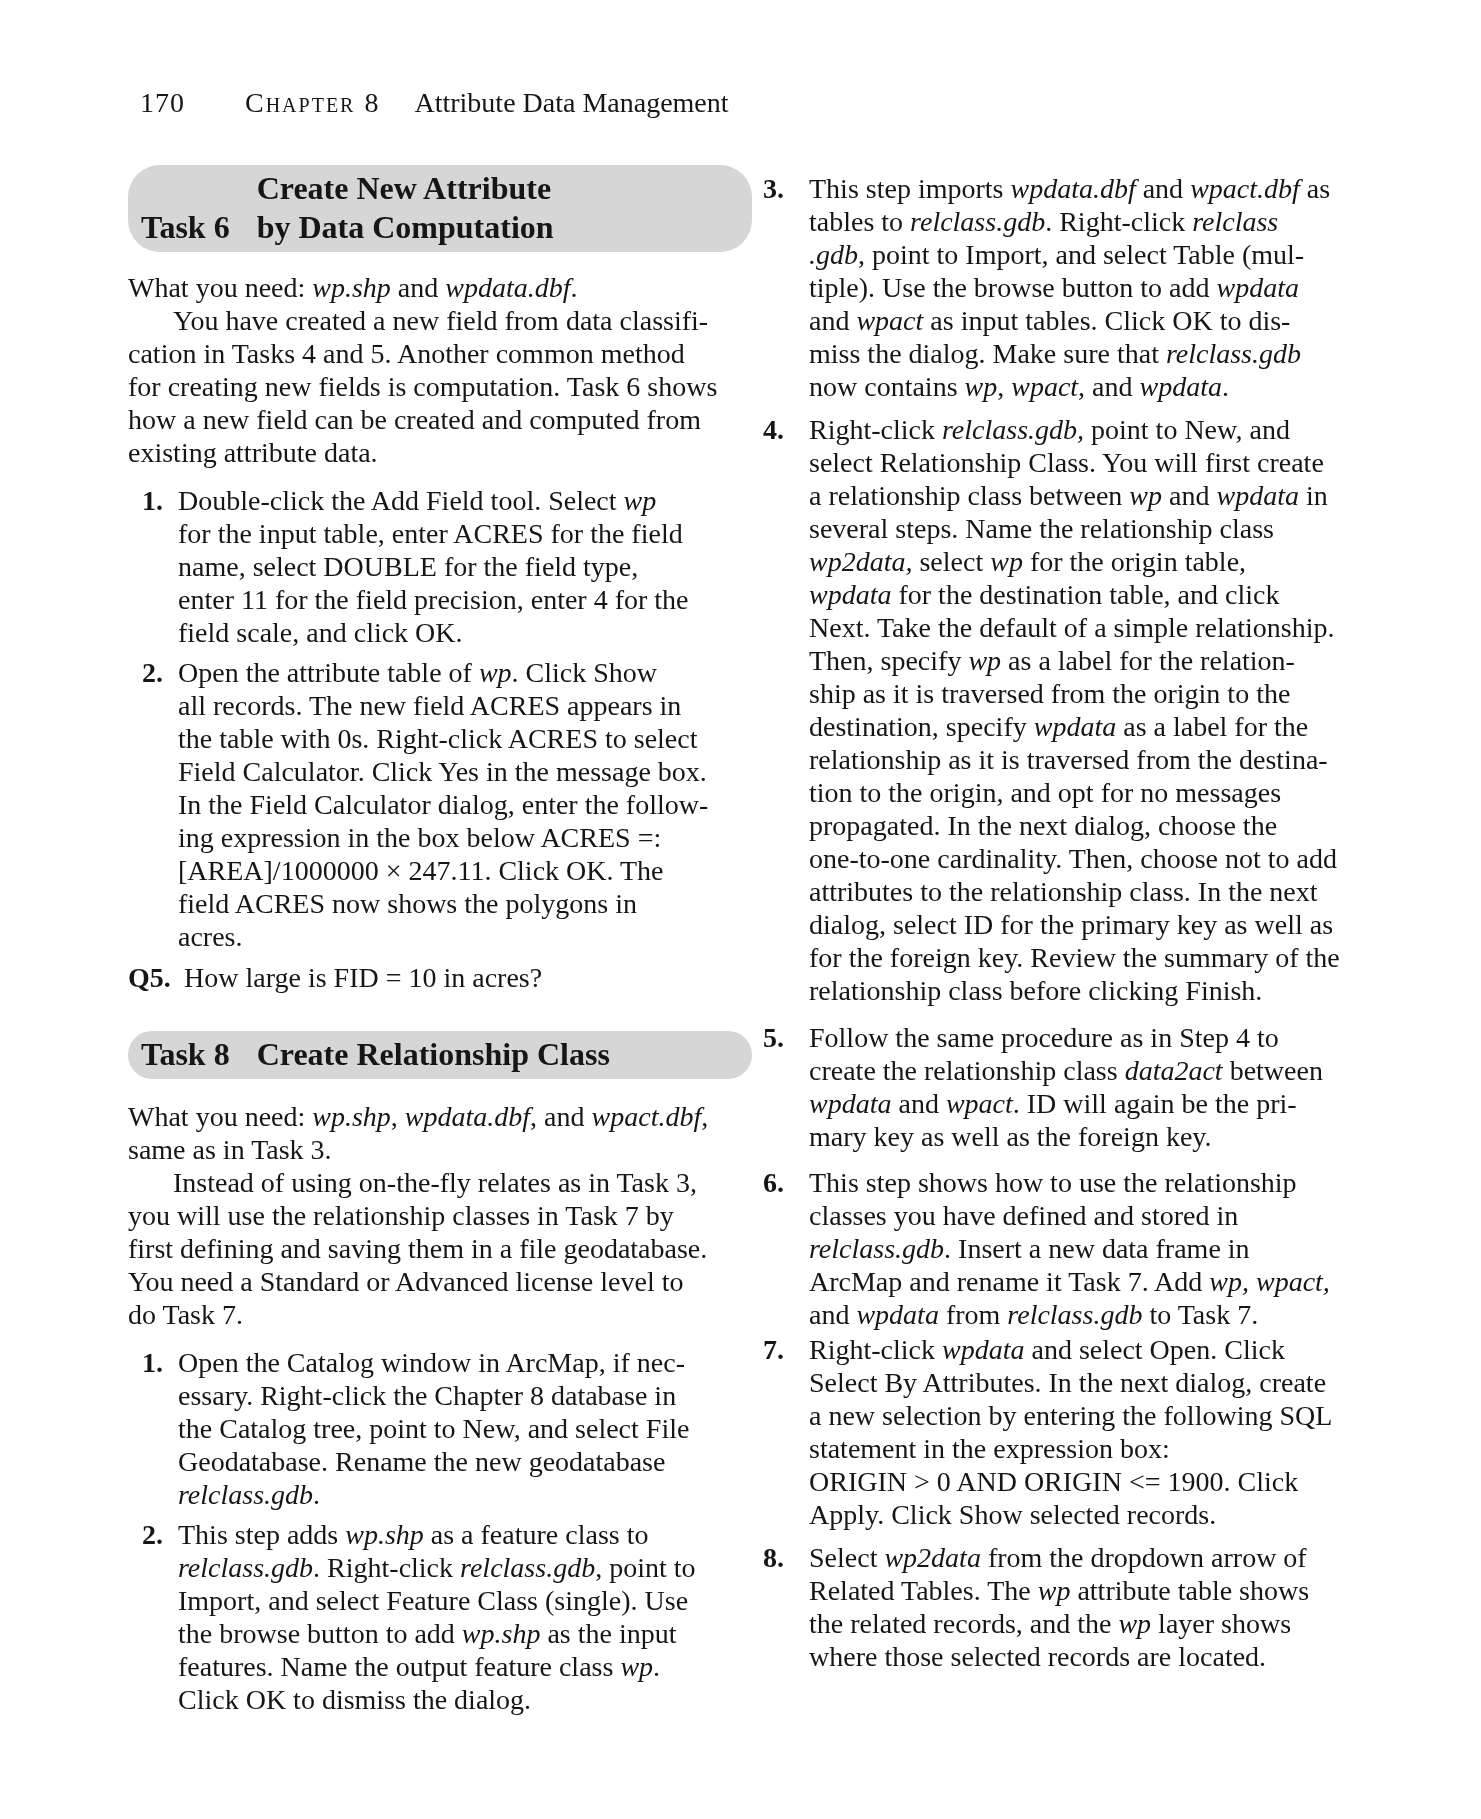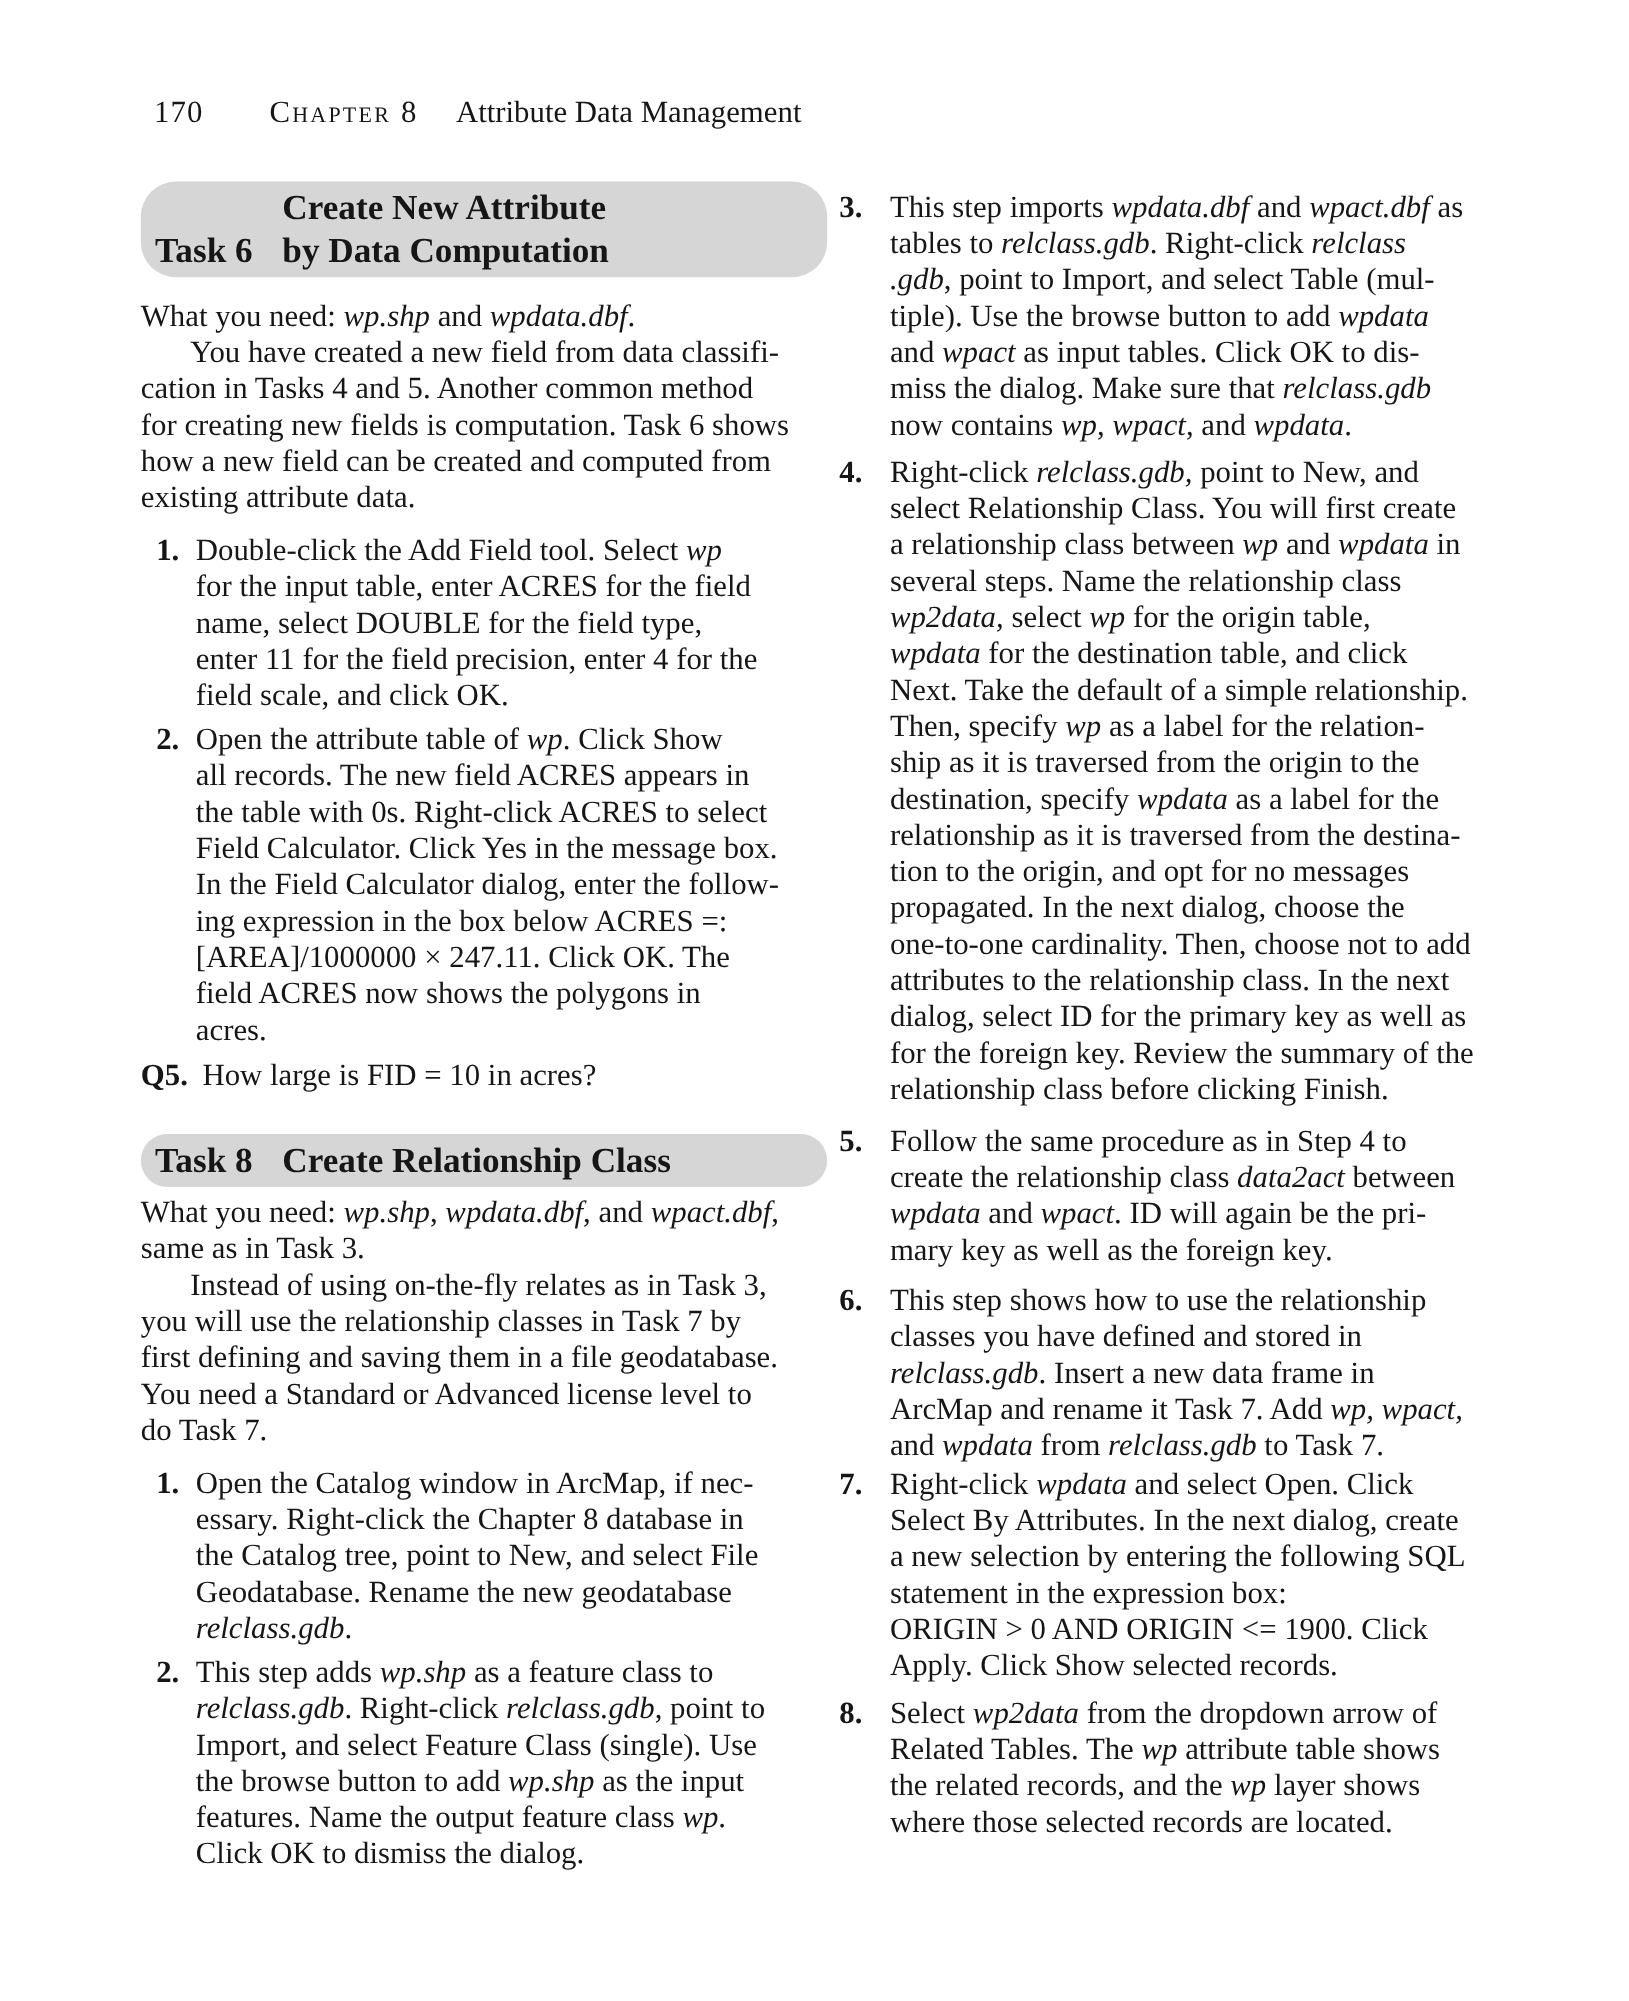--- a/index.html
+++ b/index.html
@@ -109,21 +109,21 @@
   <div class="question">
     <span class="qnum">Q5.</span>
     <span>How large is FID = 10 in acres?</span>
   </div>
 
   <div class="banner banner-task7" style="background: rgb(214, 214, 214);">
     <span class="task-no">Task 8</span>
     <span class="banner-title">Create Relationship Class</span>
   </div>
 
-  <p class="what-need" style="margin-top:7px"><span class="what-label">What you need:</span><span> <i>wp.shp</i>, <i>wpdata.dbf</i>, and <i>wpact.dbf</i>,<br>same as in Task 3.</span></p>
+  <p class="what-need" style="margin-top:21px"><span class="what-label">What you need:</span><span> <i>wp.shp</i>, <i>wpdata.dbf</i>, and <i>wpact.dbf</i>,<br>same as in Task 3.</span></p>
 
   <p class="intro-para">Instead of using on-the-fly relates as in Task 3,<br>you will use the relationship classes in Task 7 by<br>first defining and saving them in a file geodatabase.<br>You need a Standard or Advanced license level to<br>do Task 7.</p>
 
   <div class="steps">
     <div class="li">
       <span class="num">1.</span>
       <span class="li-text">Open the Catalog window in ArcMap, if nec-<br>essary. Right-click the Chapter 8 database in<br>the Catalog tree, point to New, and select File<br>Geodatabase. Rename the new geodatabase<br><i>relclass.gdb</i>.</span>
     </div>
     <div class="li">
       <span class="num">2.</span>

